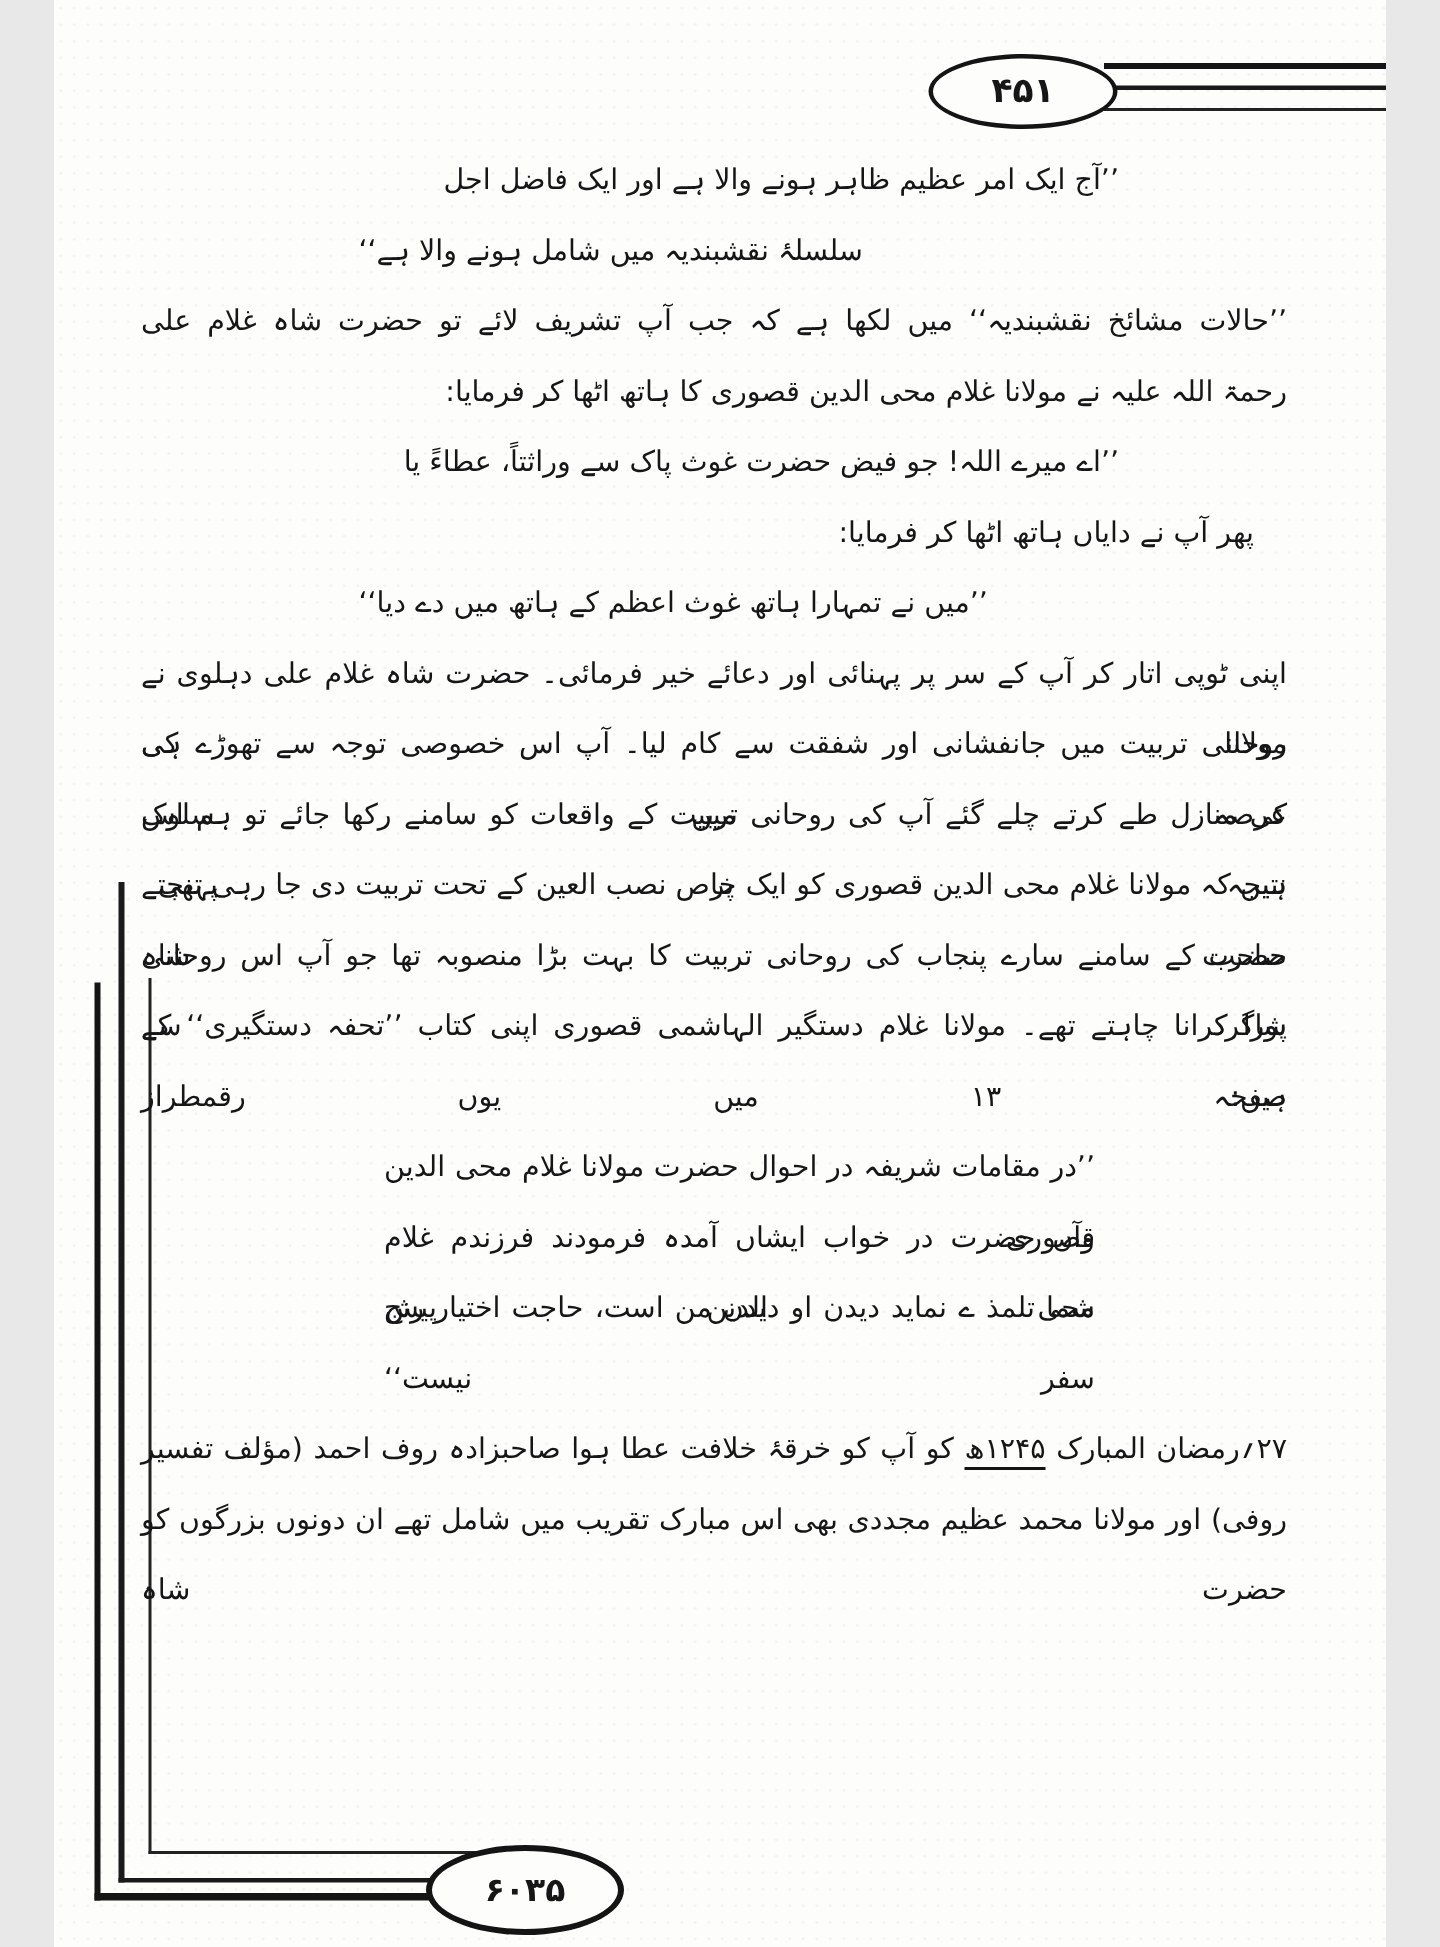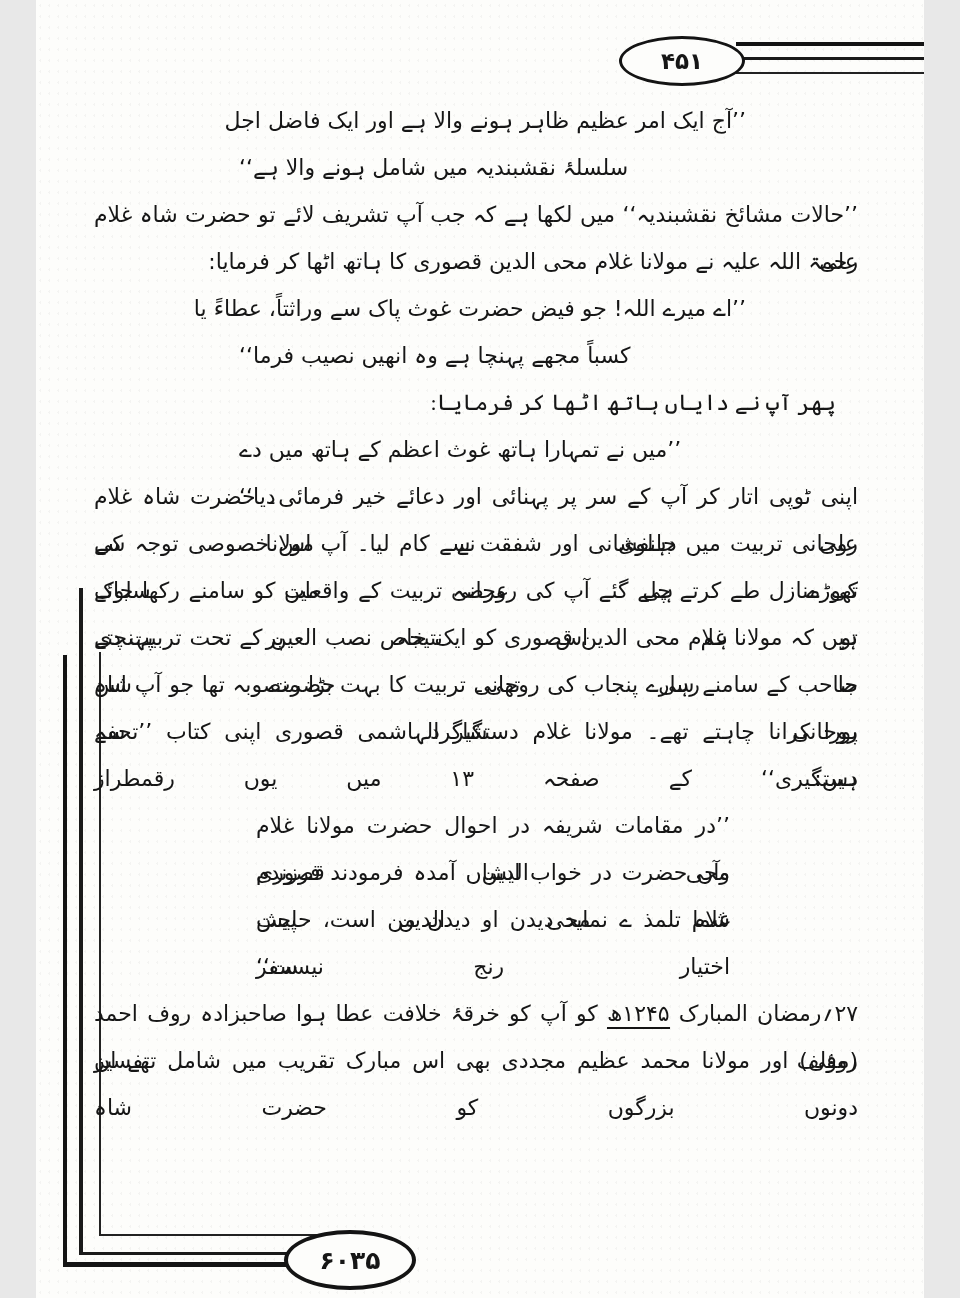--- a/index.html
+++ b/index.html
@@ -22,35 +22,35 @@
   .fr-bl-outer{left:27px;top:655px;width:245px;height:607px;border-left:4px solid #141414;border-bottom:5px solid #141414;}
   .fr-bl-mid  {left:43px;top:588px;width:243px;height:664px;border-left:4px solid #1a1a1a;border-bottom:3px solid #1a1a1a;}
   .fr-bl-in   {left:63px;top:652px;width:238px;height:582px;border-left:2px solid #222;border-bottom:2px solid #222;}
   
   .oval{
     position:absolute;background:#fdfdfb;border-radius:50%;
     display:flex;align-items:center;justify-content:center;
     font-weight:bold;letter-spacing:2px;
   }
   .oval-top{left:583px;top:36px;width:120px;height:44px;border:3px solid #141414;font-size:23px;}
-  .oval-bottom{left:248px;top:1230px;width:124px;height:52px;border:4px solid #141414;font-size:25px;}
+  .oval-bottom{left:248px;top:1230px;width:124px;height:52px;border:4px solid #141414;font-size:22px;}
   
   .text-area{
     position:absolute;top:97px;right:66px;left:58px;
     direction:rtl;unicode-bidi:embed;
   }
   .line{
-    height:47px;line-height:47px;font-size:22px;
+    height:47px;line-height:47px;font-size:19px;
     text-align:right;
   }
   .just{text-align:justify;text-align-last:justify;}
   .ctr{text-align:left;margin:0 145px;}
   .qr1{margin-right:112px;margin-left:85px;text-align:right;}
   .fr-right{text-align:right;}
-  .ind-sm{margin-right:22px;font-family:Liberation Serif, serif;}
+  .ind-sm{margin-right:22px;}
   .pquote{margin-right:128px;margin-left:162px;text-align:justify;text-align-last:justify;}
   .pquote-end{margin-right:128px;margin-left:162px;text-align:left;}
   .underlined{border-bottom:2px solid #141414;padding-bottom:1px;}
 </style>
 </head>
 <body>
 
 <div class="page">
 
   <div class="fr fr-tr-outer"></div>
@@ -66,21 +66,20 @@
   <div class="oval oval-bottom">
     <span>۶۰۳۵</span>
   </div>
 
   <div class="text-area">
     <div class="line qr1">’’آج ایک امر عظیم ظاہر ہونے والا ہے اور ایک فاضل اجل</div>
     <div class="line ctr">سلسلۂ نقشبندیہ میں شامل ہونے والا ہے‘‘</div>
     <div class="line just">’’حالات مشائخ نقشبندیہ‘‘ میں لکھا ہے کہ جب آپ تشریف لائے تو حضرت شاہ غلام علی</div>
     <div class="line fr-right">رحمۃ اللہ علیہ نے مولانا غلام محی الدین قصوری کا ہاتھ اٹھا کر فرمایا:</div>
     <div class="line qr1">’’اے میرے اللہ! جو فیض حضرت غوث پاک سے وراثتاً، عطاءً یا</div>
-    <div class="line ctr">کسباً مجھے پہنچا ہے وہ انھیں نصیب فرما‘‘</div>
     <div class="line fr-right ind-sm">پھر آپ نے دایاں ہاتھ اٹھا کر فرمایا:</div>
     <div class="line ctr">’’میں نے تمہارا ہاتھ غوث اعظم کے ہاتھ میں دے دیا‘‘</div>
     <div class="line just">اپنی ٹوپی اتار کر آپ کے سر پر پہنائی اور دعائے خیر فرمائی۔ حضرت شاہ غلام علی دہلوی نے مولانا کی</div>
     <div class="line just">روحانی تربیت میں جانفشانی اور شفقت سے کام لیا۔ آپ اس خصوصی توجہ سے تھوڑے ہی عرصہ میں سلوک</div>
     <div class="line just">کی منازل طے کرتے چلے گئے آپ کی روحانی تربیت کے واقعات کو سامنے رکھا جائے تو ہم اس نتیجہ پر پہنچتے</div>
     <div class="line just">ہیں کہ مولانا غلام محی الدین قصوری کو ایک خاص نصب العین کے تحت تربیت دی جا رہی تھی۔ حضرت شاہ</div>
     <div class="line just">صاحب کے سامنے سارے پنجاب کی روحانی تربیت کا بہت بڑا منصوبہ تھا جو آپ اس روحانی شاگرد سے</div>
     <div class="line just">پورا کرانا چاہتے تھے۔ مولانا غلام دستگیر الہاشمی قصوری اپنی کتاب ’’تحفہ دستگیری‘‘ کے صفحہ ۱۳ میں یوں رقمطراز</div>
     <div class="line fr-right">ہیں:</div>
     <div class="line pquote">’’در مقامات شریفہ در احوال حضرت مولانا غلام محی الدین قصوری</div>

